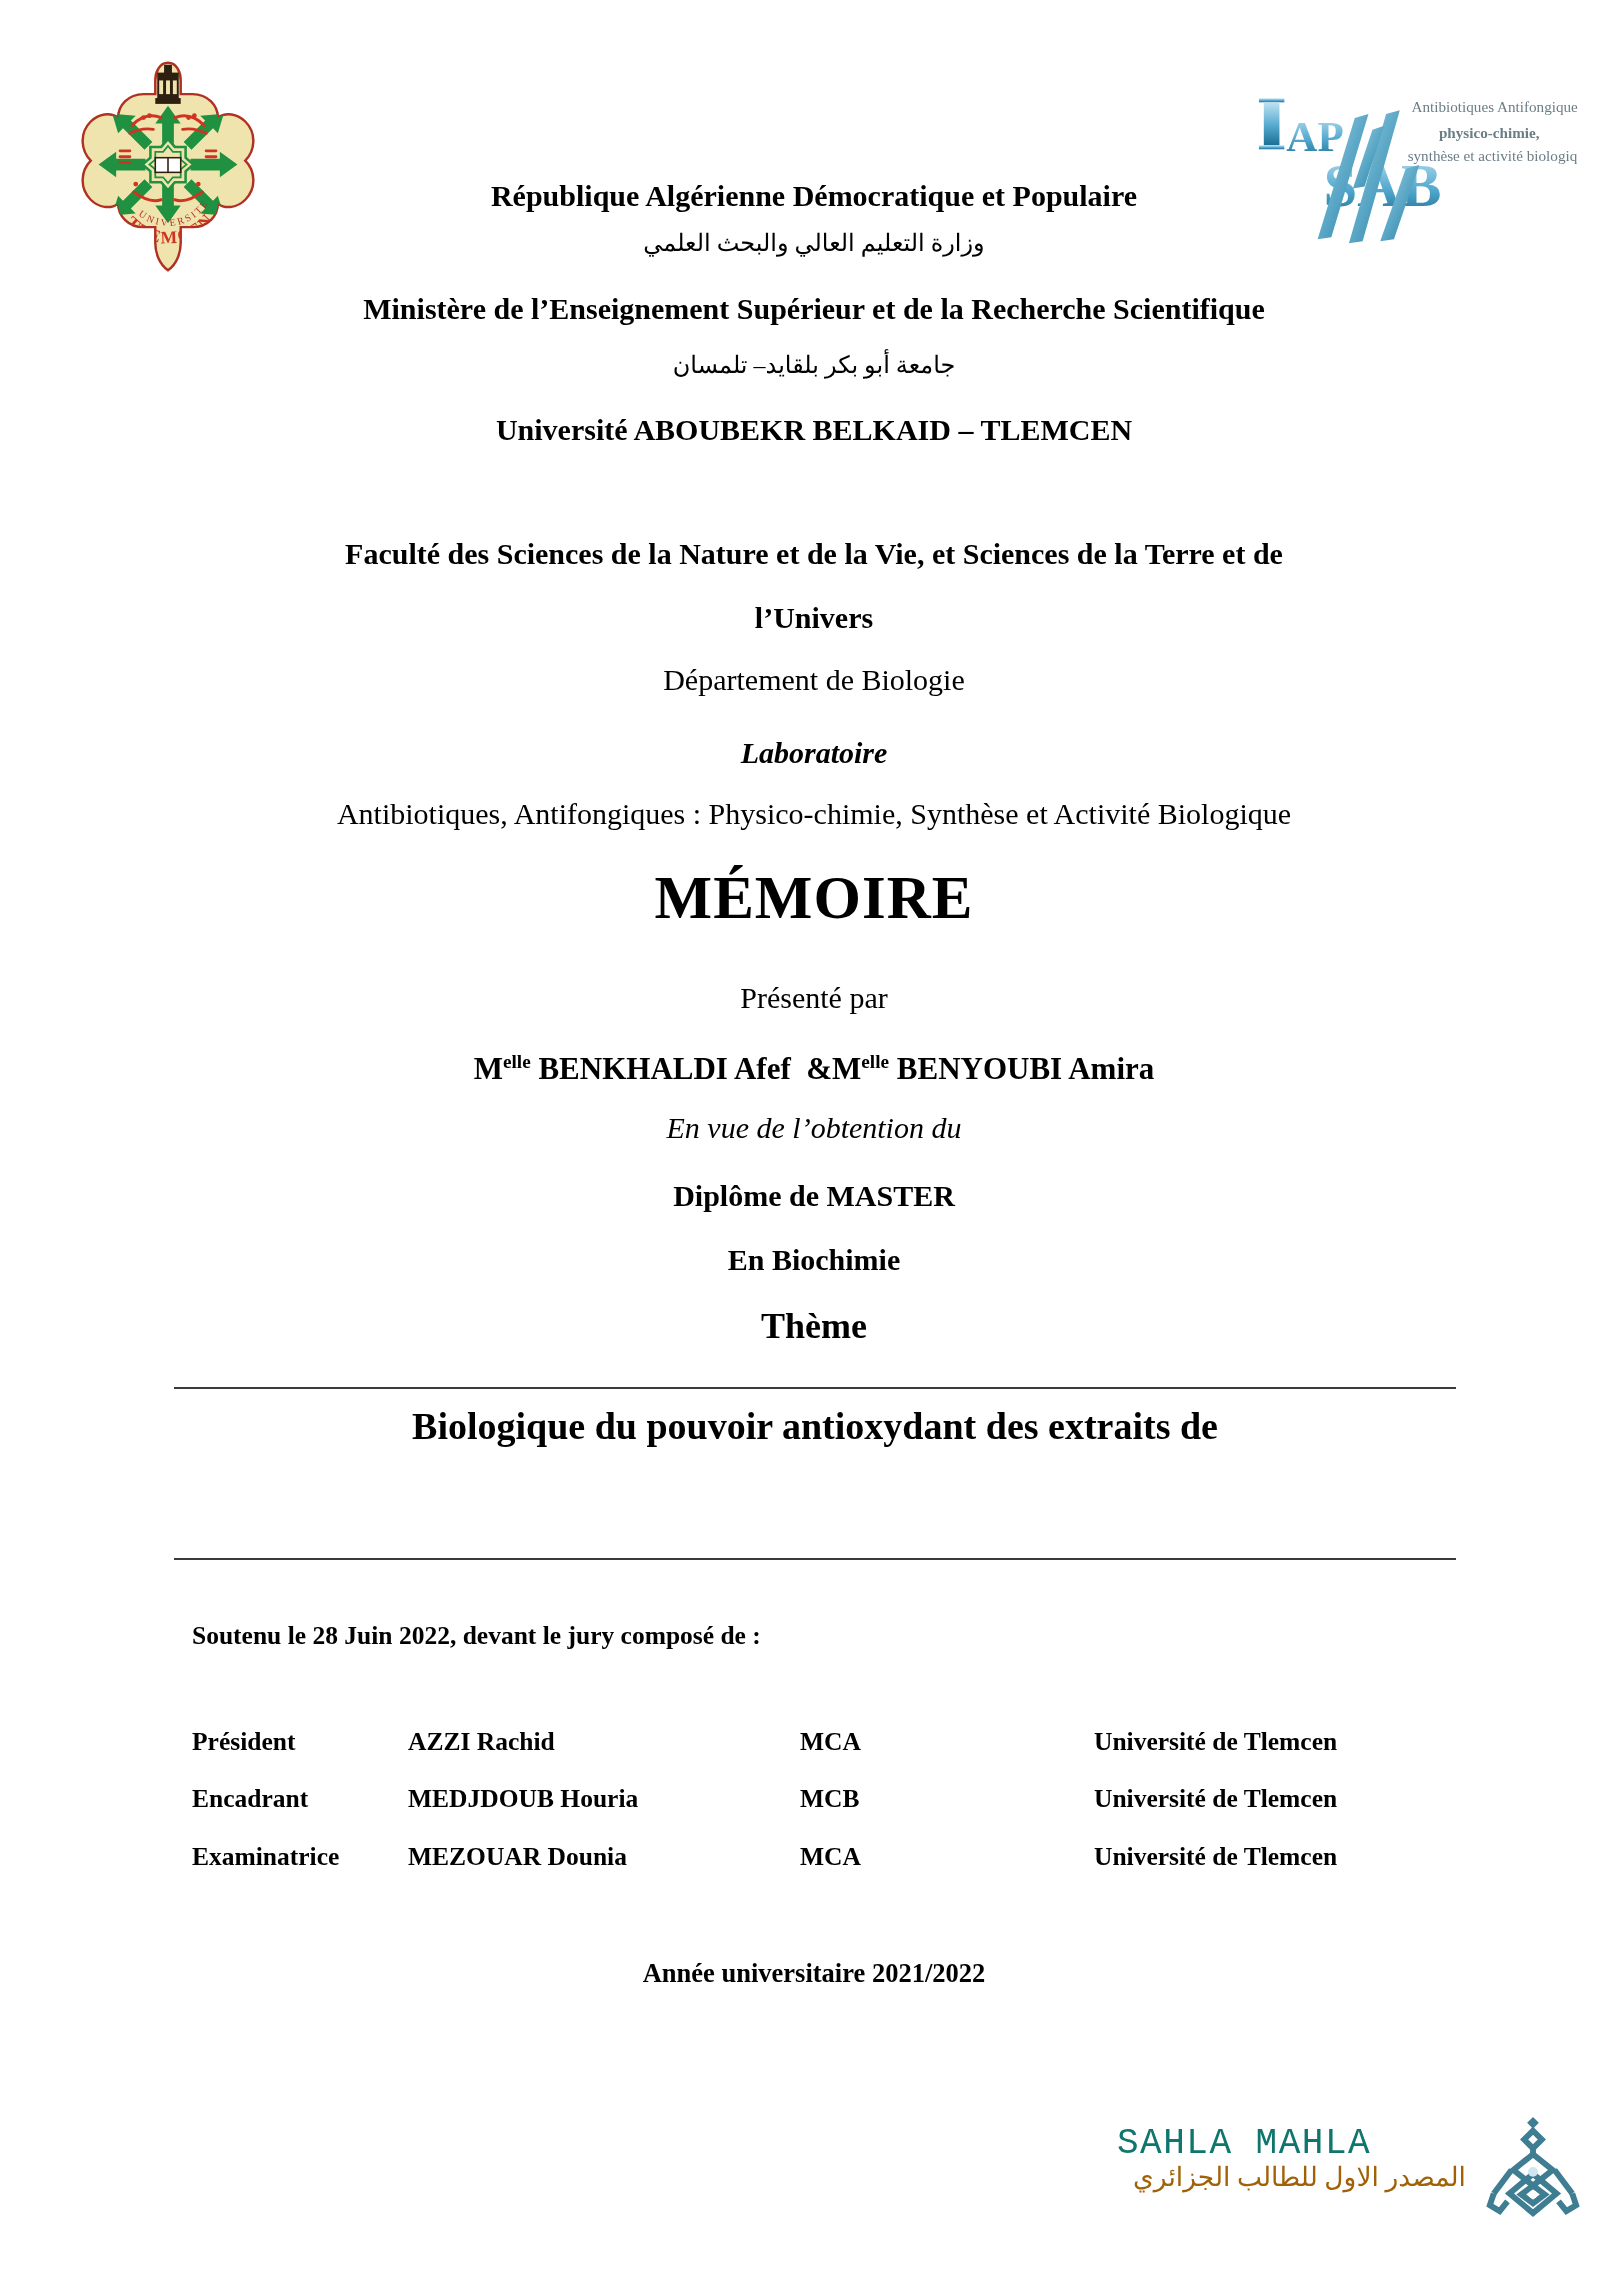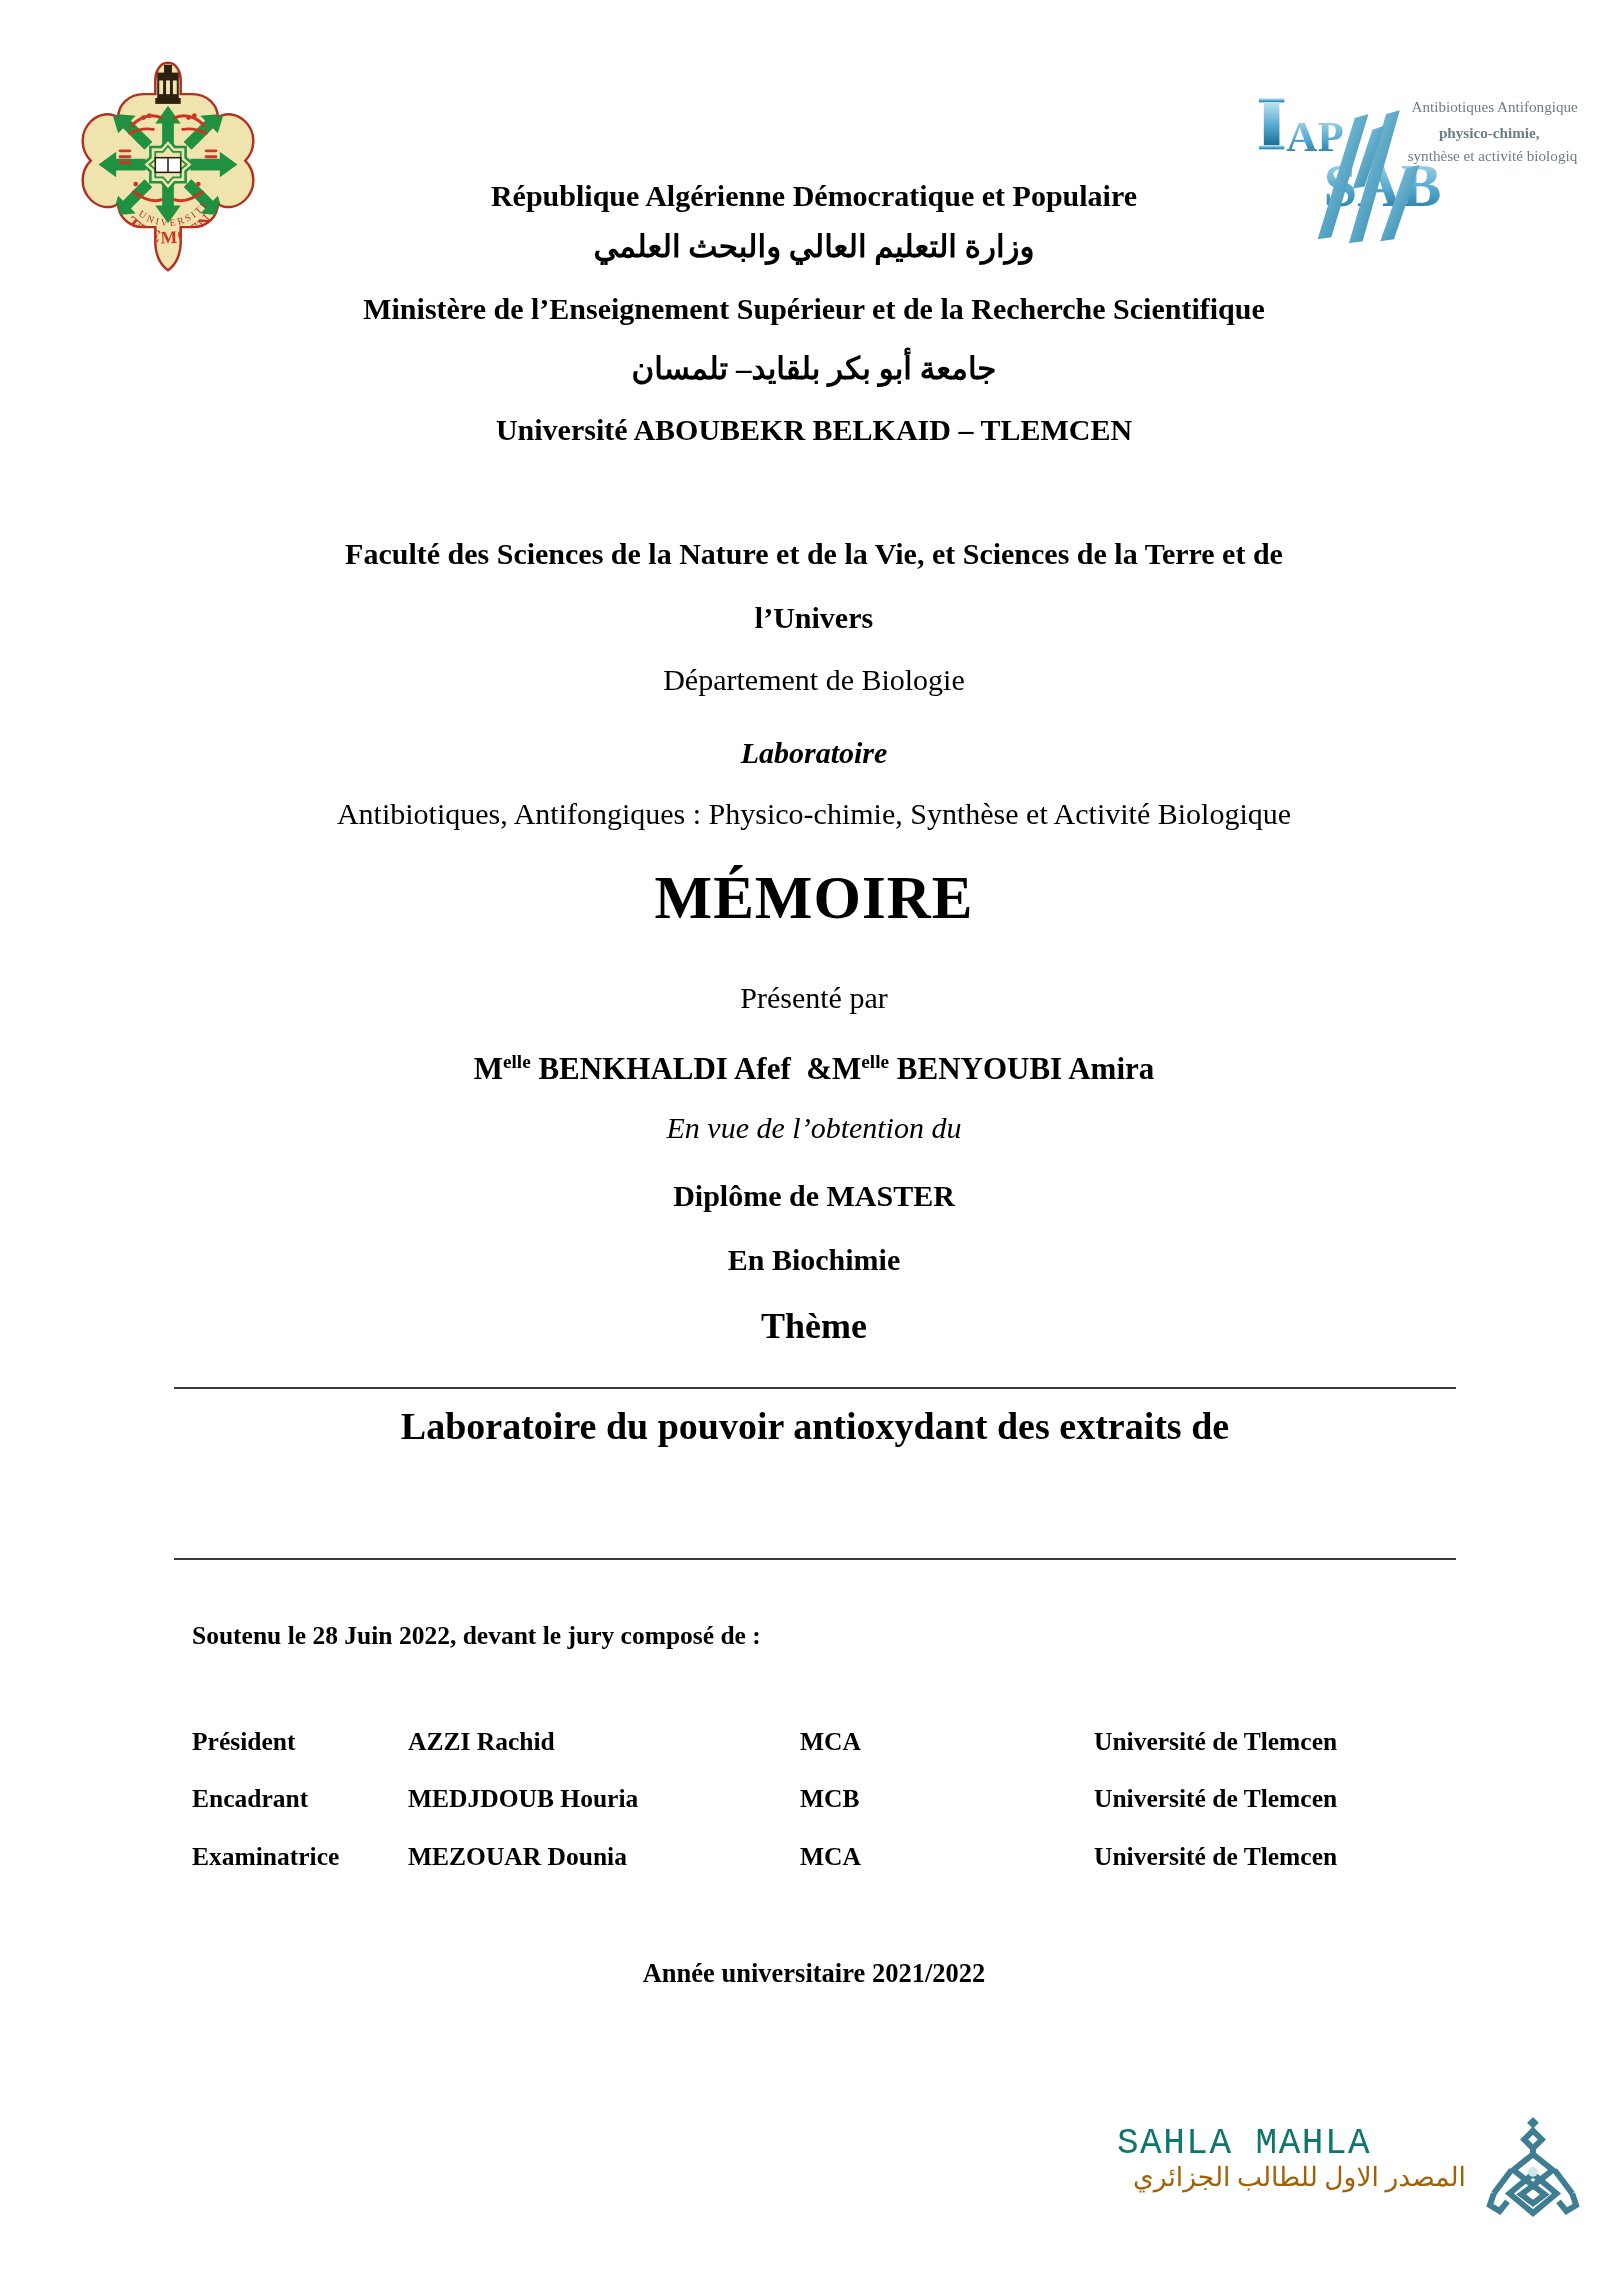--- a/index.html
+++ b/index.html
@@ -42,22 +42,22 @@
     left: 118px;
     width: 1392px;
     text-align: center;
     line-height: 1.0;
   }
   .hdr-fr-b {
     font-weight: bold;
     font-size: 30px;
   }
   .hdr-ar {
-    font-weight: bold;
-    font-size: 31px;
+    font-weight: normal;
+    font-size: 24px;
     direction: rtl;
   }
   .hdr-plain {
     font-size: 30px;
   }
   .hdr-ital-b {
     font-weight: bold;
     font-style: italic;
     font-size: 30px;
   }
@@ -357,21 +357,21 @@
 
   <div class="hdr" style="top:1113px; font-size:30px; font-style:italic;">En vue de l’obtention du</div>
 
   <div class="hdr hdr-fr-b" style="top:1181px;">Diplôme de MASTER</div>
 
   <div class="hdr hdr-fr-b" style="top:1245px;">En Biochimie</div>
 
   <div class="hdr" style="top:1308px; font-size:36px; font-weight:bold;">Thème</div>
 
   <div id="theme-box"></div>
-  <div id="theme-title">Laboratoire du pouvoir antioxydant des extraits de</div>
+  <div id="theme-title">Biologique du pouvoir antioxydant des extraits de</div>
 
   <div id="jury-intro">Soutenu le 28 Juin 2022, devant le jury composé de :</div>
 
   <table id="jury-table">
     <tbody>
       <tr>
         <td class="c-role">Président</td>
         <td class="c-name">AZZI Rachid</td>
         <td class="c-grade">MCA</td>
         <td class="c-univ">Université de Tlemcen</td>

